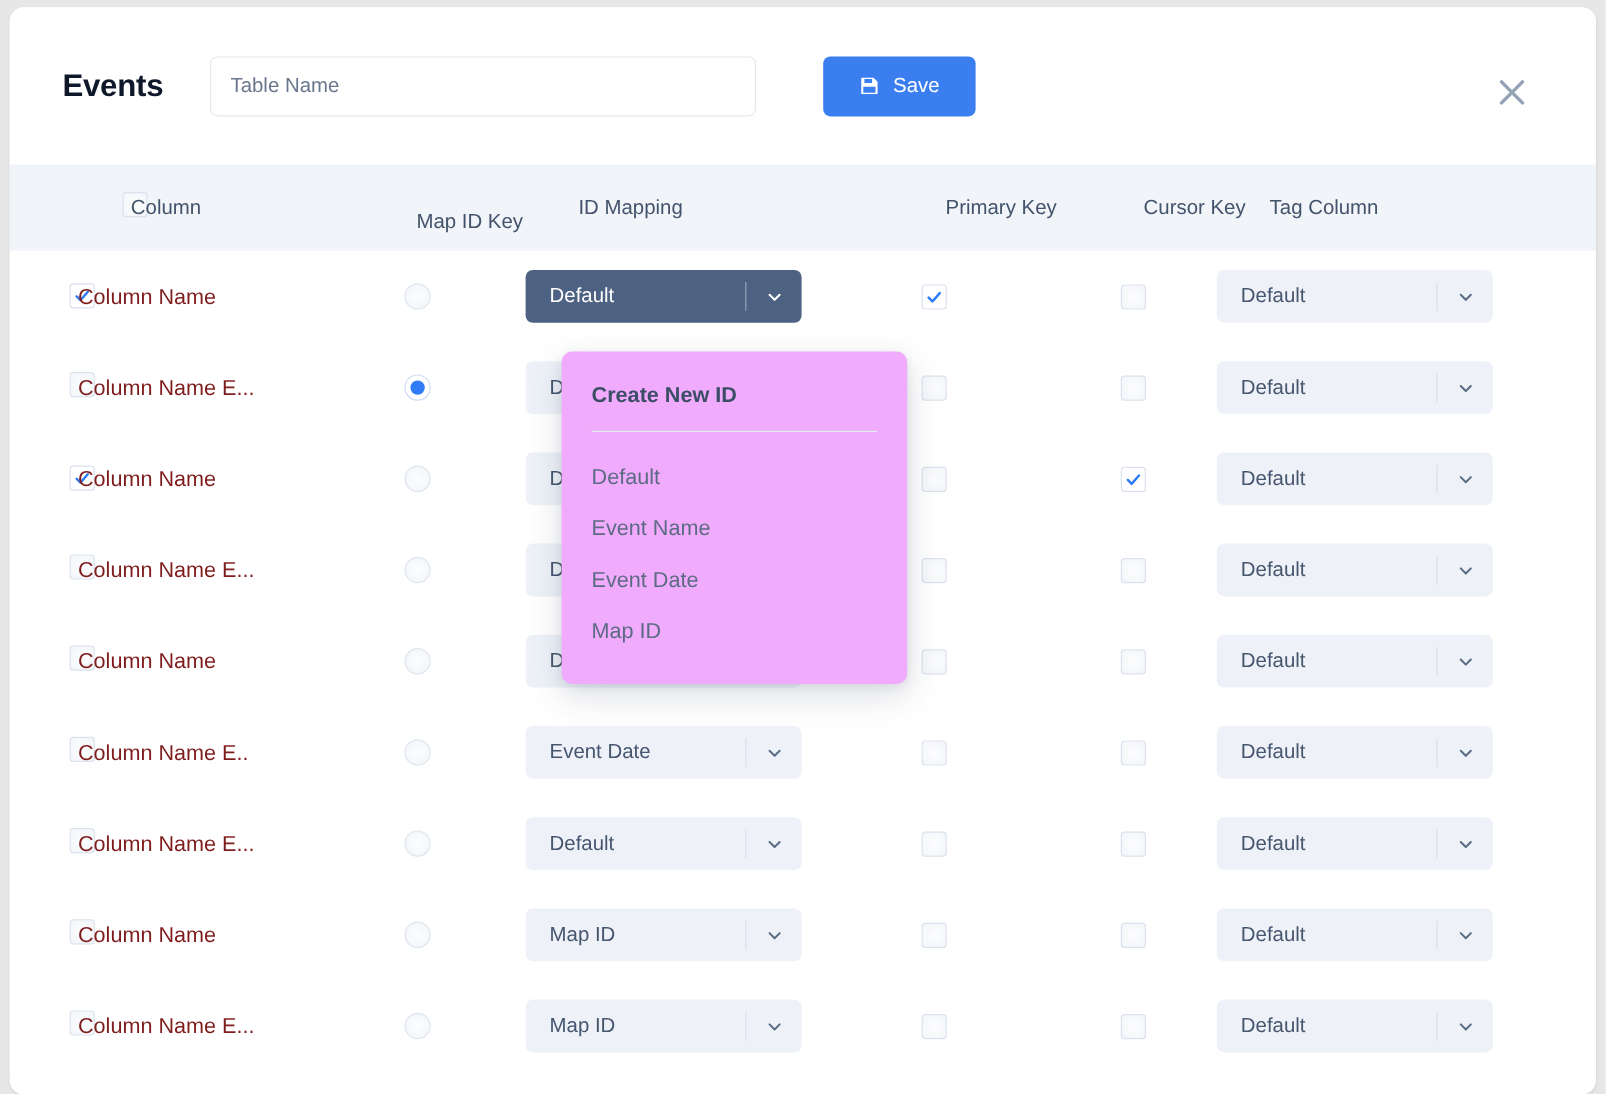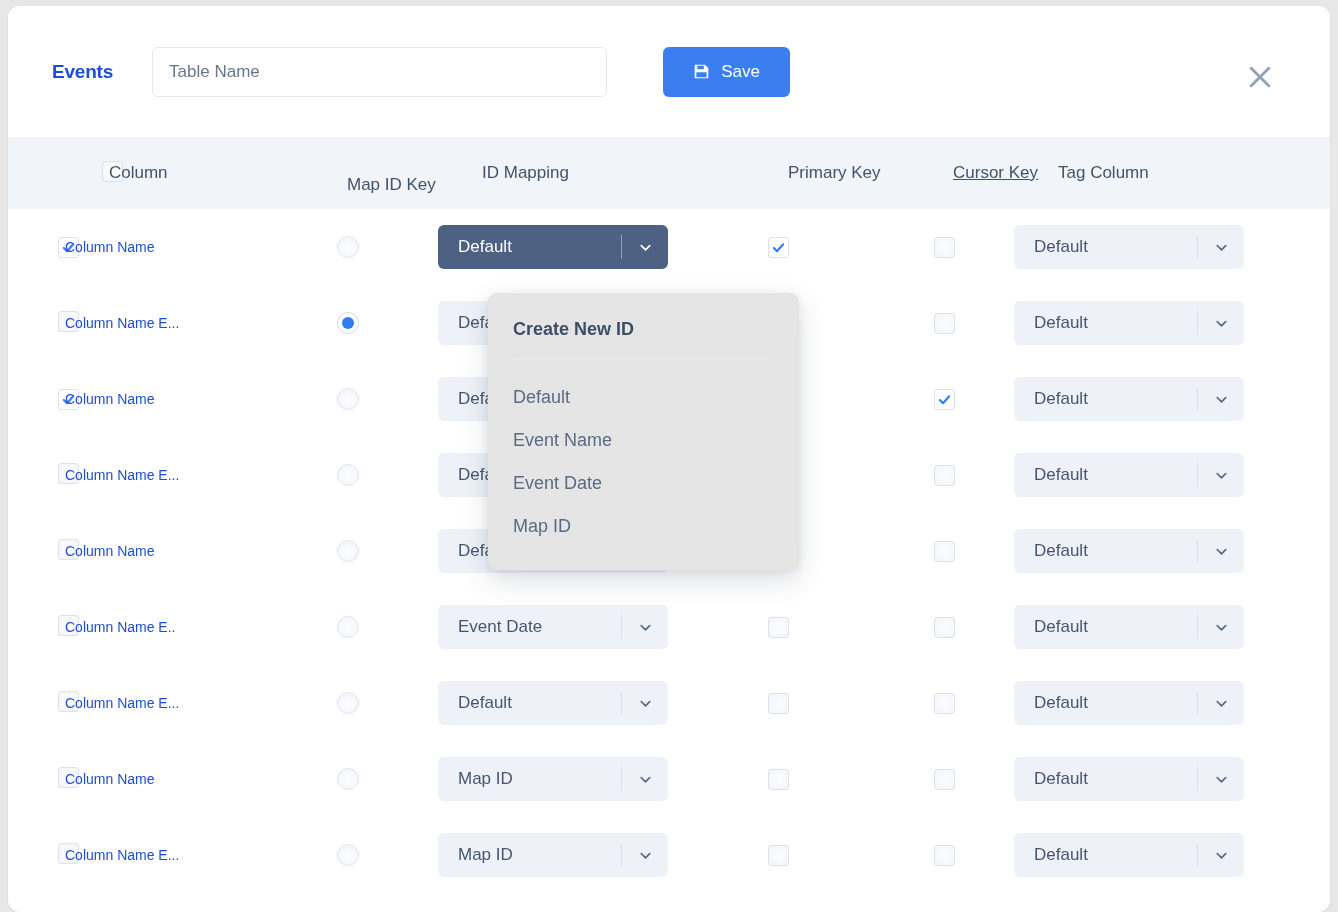--- a/index.html
+++ b/index.html
@@ -32,23 +32,23 @@
   .header {
     height: 131px;
     background: #ffffff;
     display: flex;
     align-items: center;
     padding: 0 38px 0 44px;
     position: relative;
   }
 
   .page-title {
-    font-size: 19px;
+    font-size: 26px;
     font-weight: bold;
-    color: #1d4ed8;
+    color: #0f172a;
     letter-spacing: -0.2px;
     white-space: nowrap;
   }
 
   .table-name-input {
     margin-left: 39px;
     width: 455px;
     height: 50px;
     border: 1px solid #e3e8ef;
     border-radius: 6px;
@@ -119,25 +119,25 @@
   .c-cursor  { width: 148px; flex: none; display: flex; justify-content: flex-start; padding-left: 68px;}
   .c-tag     { width: 260px; flex: none; }
 
   .th {
     font-size: 17px;
     color: #43536b;
     white-space: nowrap;
   }
   .th.c-mapkey  { padding-left: 18px; display:block;margin-top:24px;}
   .th.c-primary { padding-left: 34px; display:block;}
-  .th.c-cursor  { padding-left: 43px; display:block;text-decoration:underline;}
+  .th.c-cursor  { padding-left: 43px; display:block;}
 
   .cell-name {
-    font-size: 14px;
-    color: #1d4ed8;
+    font-size: 18px;
+    color: #7f1d1d;
     white-space: nowrap;
   }
 
   
   .checkbox {
     width: 21px;
     height: 21px;
     border: 1px solid #dbe2ed;
     border-radius: 3px;
     background: radial-gradient(circle at 50% 50%, #fdfdfe 0%, #f2f5f9 100%);
@@ -210,24 +210,24 @@
 
   .select.active {
     background: #4d6282;
   }
   .select.active .label { color: #ffffff; }
   .select.active .divider { background: #92a2b8; }
 
   
   .dropdown-menu {
     position: absolute;
-    left: 480px;
+    left: 460px;
     top: 287px;
-    width: 311px;
-    background: #e5e5e5;
+    width: 288px;
+    background: #f0abfc;
     border-radius: 9px;
     box-shadow: 0 10px 28px rgba(42,56,80,0.16), 0 2px 8px rgba(42,56,80,0.08);
     padding: 26px 0 22px 0;
     z-index: 50;
   }
   .menu-head {
     font-size: 18px;
     color: #3c4d66;
     font-weight: bold;
     padding: 0 25px 0 25px;

